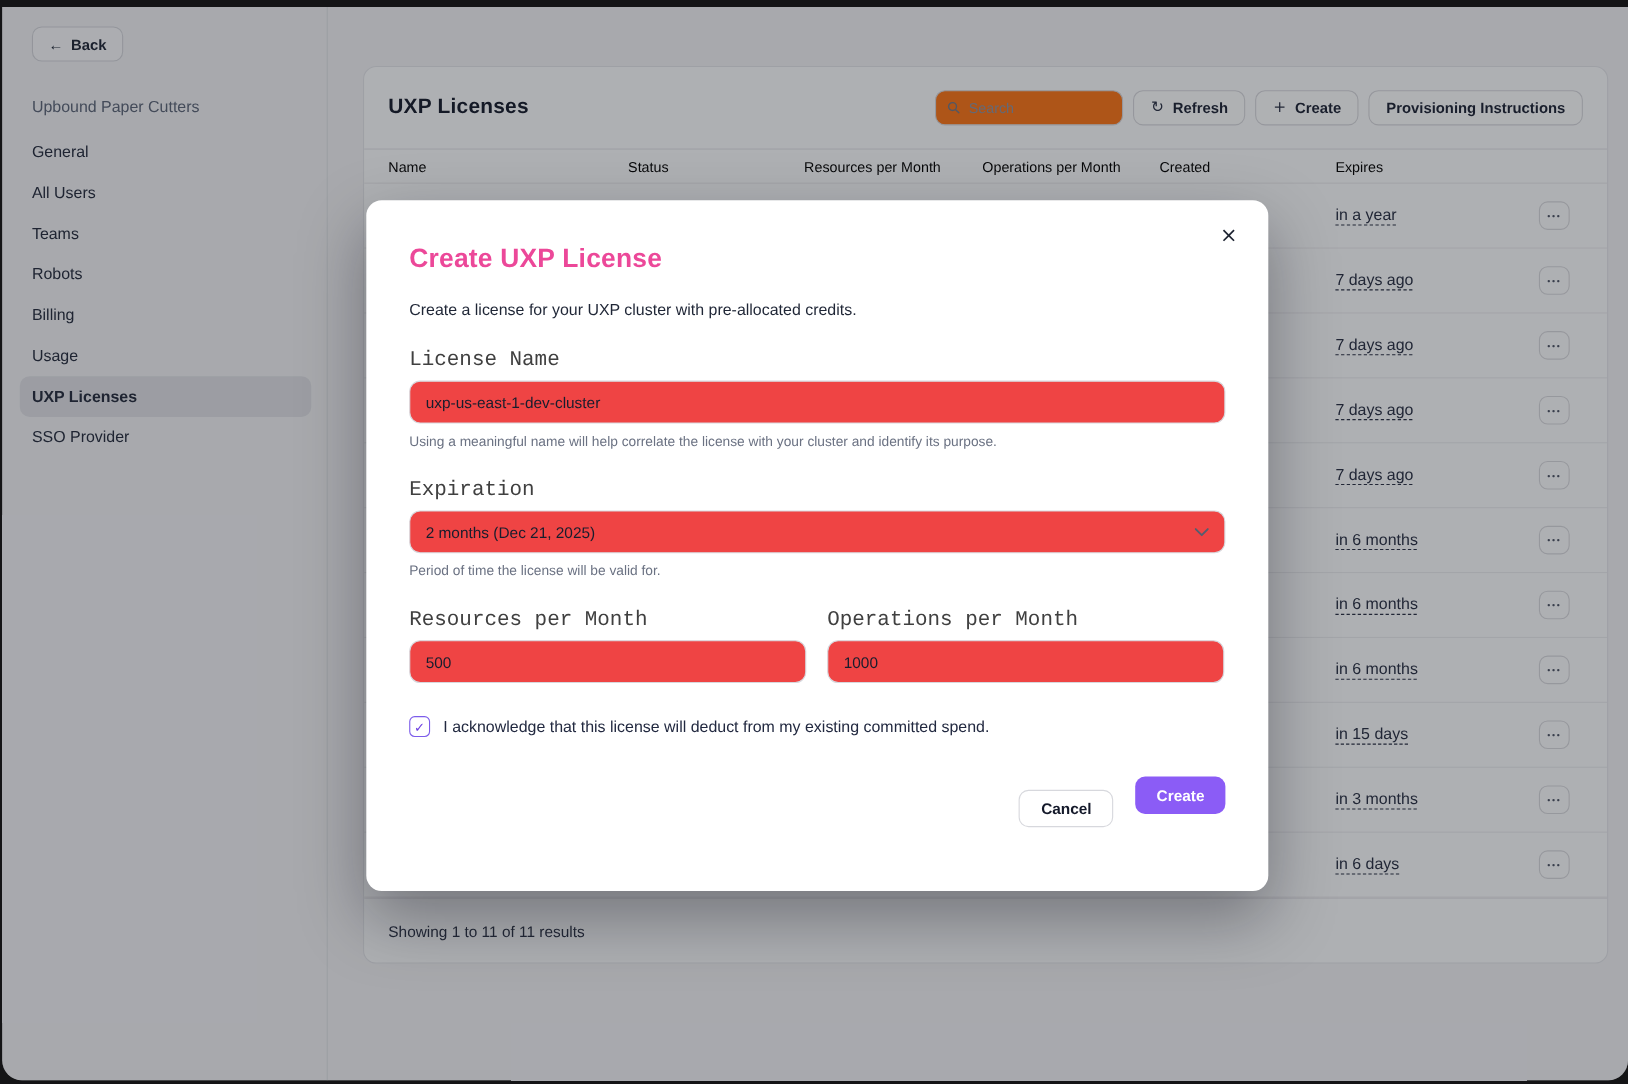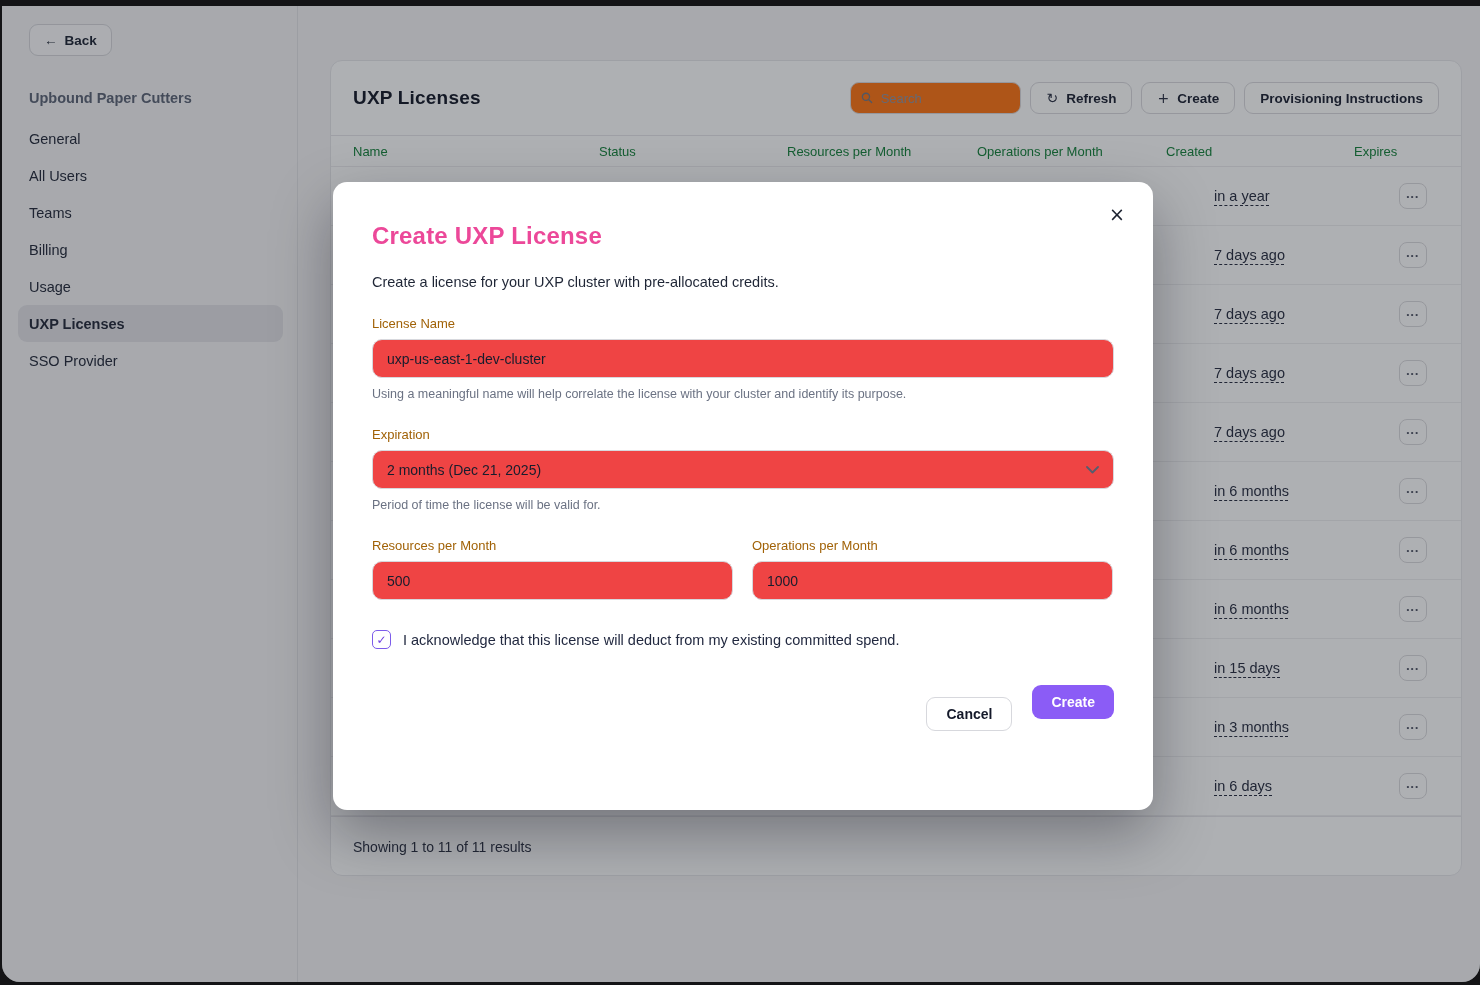--- a/index.html
+++ b/index.html
@@ -9,21 +9,21 @@
   
   .right-strip { position:fixed; top:0; right:0; width:3px; height:100%; background:#ffffff; z-index:5; }
   .surface { position:fixed; top:6px; left:2px; right:3px; bottom:3px; background:#f0f1f4;
     border-radius:0 0 18px 18px; overflow:hidden; }
 
   
   .sidebar { position:absolute; left:0; top:0; bottom:0; width:296px; border-right:1px solid #dfe0e4; }
   .back-btn { position:absolute; left:27px; top:18px; height:32px; padding:0 14px; display:flex;
     align-items:center; gap:7px; background:#f6f7f9; border:1px solid #d2d3d9; border-radius:9px;
     font-size:13.5px; font-weight:700; color:#1d2435; cursor:pointer; }
-  .org-label { position:absolute; left:27px; top:84px; font-size:14.5px; font-weight:700; color:#5b6477; }
+  .org-label { position:absolute; left:27px; top:84px; font-size:14.5px; font-weight:400; color:#5b6477; }
   .nav { position:absolute; left:16px; right:14px; top:114px; }
   .nav-item { height:37px; display:flex; align-items:center; padding:0 11px; border-radius:9px;
     font-size:14.5px; font-weight:500; color:#242b3c; cursor:pointer; }
   .nav-item.selected { background:#dedfe4; font-weight:700; }
 
   
   .main-card { position:absolute; left:328px; top:54px; width:1132px; height:816px;
     background:#fafbfc; border:1px solid #e2e3e8; border-radius:12px; overflow:hidden; }
   .card-header { height:74px; display:flex; align-items:center; justify-content:space-between; padding:0 22px; }
   .page-title { font-size:19px; font-weight:700; color:#141a2b; letter-spacing:.2px; }
@@ -32,41 +32,41 @@
     display:flex; align-items:center; padding:0 10px; gap:7px; }
   .search-box input { border:0; outline:0; background:transparent; width:100%; font-size:13px;
     color:#262d3e; font-family:inherit; }
   .search-box input::placeholder { color:#8b91a1; }
   .tb-btn { height:32px; padding:0 15px; display:flex; align-items:center; gap:8px; background:#fbfcfd;
     border:1px solid #d5d6db; border-radius:9px; font-size:13.5px; font-weight:700; color:#1b2233; cursor:pointer; }
   .tb-icon { font-family:"DejaVu Sans",sans-serif; font-size:14px; font-weight:400; color:#2a3144; }
 
   .tgrid { display:grid; grid-template-columns:218px 160px 162px 161px 160px 1fr 62px; align-items:center; }
   .table-head { height:32px; border-top:1px solid #e1e2e7; border-bottom:1px solid #e7e8ec;
-    padding-left:22px; font-size:13px; color:#15803d;gap:28px; }
+    padding-left:22px; font-size:13px; color:#000000; }
   .trow { height:59px; border-bottom:1px solid #e9eaee; padding-left:22px; }
   .expires-cell a { font-size:14.5px; color:#272e42; text-decoration:underline; text-decoration-style:dashed;
     text-decoration-thickness:1.2px; text-underline-offset:4px; cursor:pointer; }
   .menu-btn { width:28px; height:26px; border:1px solid #d6d7dc; border-radius:8px; background:transparent;
     display:flex; align-items:center; justify-content:center; font-size:8px; letter-spacing:1.5px;
     color:#4a5163; cursor:pointer; }
   .card-footer { height:60px; border-top:1px solid #e1e2e7; display:flex; align-items:center;
     padding:0 22px; font-size:14px; color:#2b3244; }
 
   
   .overlay { position:fixed; top:6px; left:2px; right:3px; bottom:3px; background:rgba(22,23,31,.33);
     border-radius:0 0 18px 18px; z-index:50; }
   .modal { position:fixed; left:333px; top:182px; width:820px; height:628px; background:#ffffff;
     border-radius:14px; box-shadow:0 24px 60px rgba(10,10,20,.35); z-index:60; padding:24px 39px 0 39px; }
   .modal-close { position:absolute; top:18px; right:22px; width:28px; height:28px; border:0; background:transparent;
     font-size:19px; color:#1c2230; cursor:pointer; line-height:28px; text-align:center;
     font-family:"DejaVu Sans",sans-serif; }
   .modal-title { margin-top:16px; font-size:24px; font-weight:700; color:#ec4899; letter-spacing:.2px; }
   .modal-desc { margin-top:24px; font-size:14.5px; color:#1f2636; }
-  .field-label { font-size:13px; color:#a16207; margin-bottom:8px; }
+  .field-label { font-size:19px; color:#404040; margin-bottom:8px;font-family:Liberation Mono, monospace; }
   .group { margin-top:26px; }
   .text-input { width:100%; height:39px; border:1px solid #d7d8dd; border-radius:10px; background:#ef4444;
     padding:0 14px; font-size:14px; color:#171d2d; font-family:inherit; outline:none; }
   .help-text { margin-top:9px; font-size:12.5px; color:#6b7283; }
   .select-wrap { position:relative; }
   .select-wrap .chev { position:absolute; right:15px; top:16px; }
   .two-col { display:flex; gap:19px; margin-top:26px; }
   .col { width:361px; }
   .ack-row { margin-top:30px; display:flex; align-items:center; gap:12px; cursor:pointer; }
   .checkbox { width:19px; height:19px; border:1.6px solid #7c5cea; border-radius:5px; background:#fff;
@@ -88,20 +88,21 @@
   <div class="sidebar">
     <button class="back-btn">
       <span>←</span>
       <span>Back</span>
     </button>
     <div class="org-label">Upbound Paper Cutters</div>
     <div class="nav">
       <div class="nav-item">General</div>
       <div class="nav-item">All Users</div>
       <div class="nav-item">Teams</div>
+      <div class="nav-item">Robots</div>
       <div class="nav-item">Billing</div>
       <div class="nav-item">Usage</div>
       <div class="nav-item selected">UXP Licenses</div>
       <div class="nav-item">SSO Provider</div>
     </div>
   </div>
 
   <div class="main-card">
     <div class="card-header">
       <div class="page-title">UXP Licenses</div>

